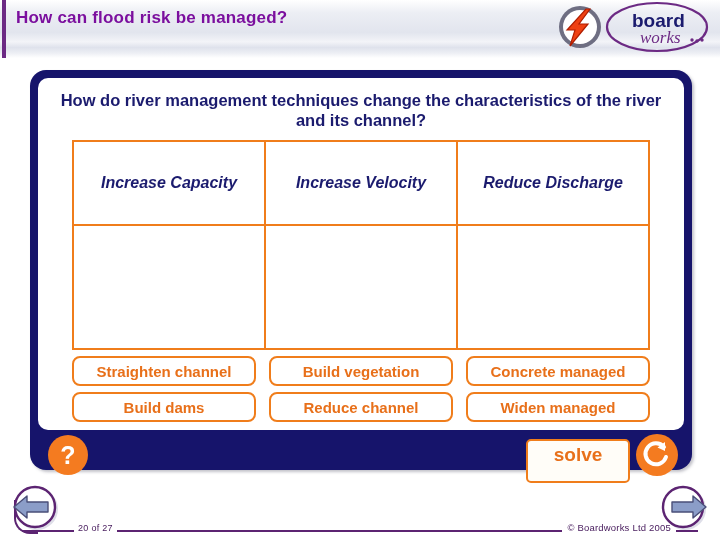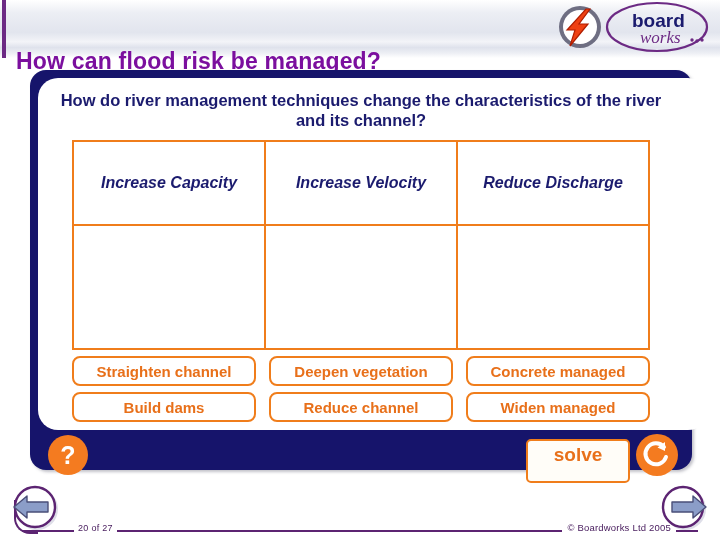--- a/index.html
+++ b/index.html
@@ -25,26 +25,25 @@
   }
   .header-leftbar {
     position: absolute;
     left: 2px; top: 0;
     width: 4px; height: 58px;
     background: #6c2a84;
   }
   .header-title {
     position: absolute;
     left: 16px; top: 8px;
-    font-size: 23px;
+    font-size: 17px;
     font-weight: bold;
     color: #7b0f9e;
     letter-spacing: 0.2px;
     white-space: nowrap;
-    margin-top: 40px;
   }
   .header-logos {
     position: absolute;
     right: 8px; top: 0px;
     width: 160px; height: 56px;
   }
 
   
   .activity-panel {
     position: absolute;
@@ -54,22 +53,21 @@
     background: #16146b;
     border-radius: 16px;
     box-shadow: 2px 2px 3px rgba(80,80,100,0.35);
   }
   .activity-inner {
     position: absolute;
     left: 8px; top: 8px;
     width: 646px;
     height: 352px;
     background: #ffffff;
-    border-radius: 20px;
-    padding-left: 24px;
+    border-radius: 10px;
   }
   .question-title {
     position: absolute;
     left: 16px; top: 12px;
     width: 614px;
     text-align: center;
     font-size: 16.5px;
     font-weight: bold;
     color: #1b1b6e;
     line-height: 1.22;
@@ -259,21 +257,21 @@
         <td></td>
         <td></td>
         <td></td>
       </tr>
     </tbody>
       </table>
 
     <div class="tokens">
       <div class="token-row">
         <div class="token">Straighten channel</div>
-        <div class="token">Deepen vegetation</div>
+        <div class="token">Build vegetation</div>
         <div class="token">Concrete managed</div>
       </div>
       <div class="token-row">
         <div class="token">Build dams</div>
         <div class="token">Reduce channel</div>
         <div class="token">Widen managed</div>
       </div>
     </div>
 
   </div>

